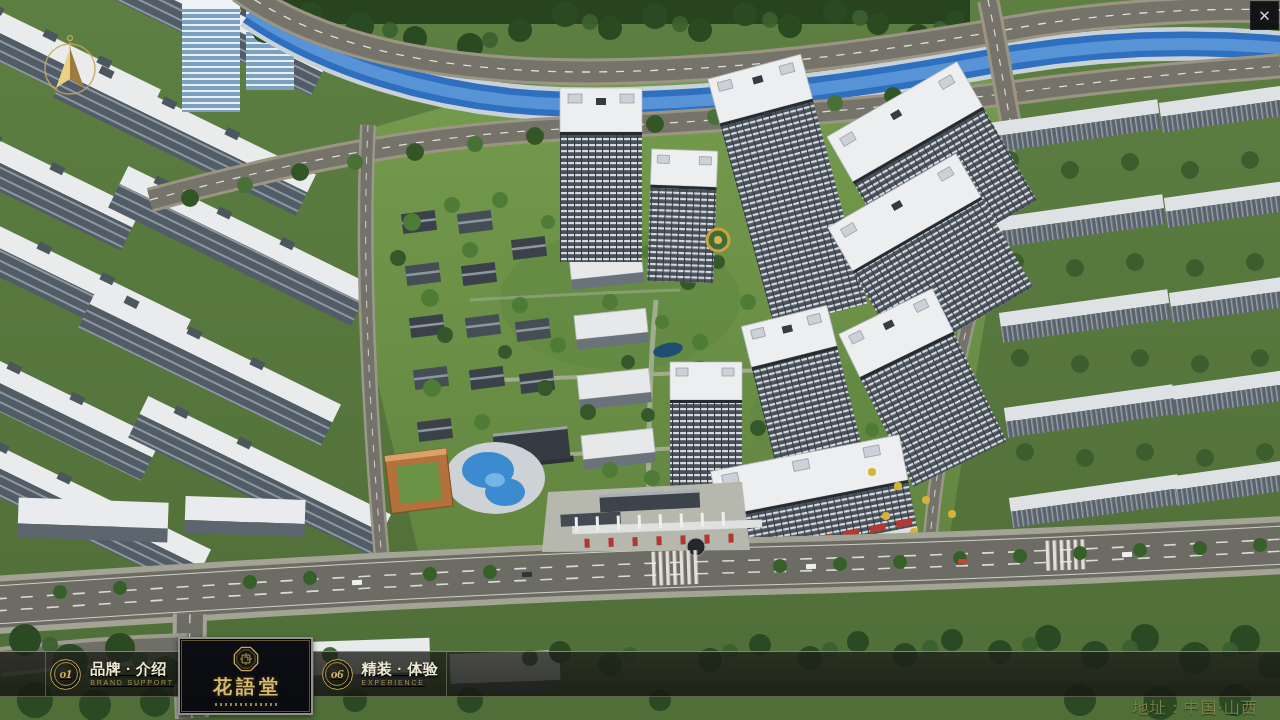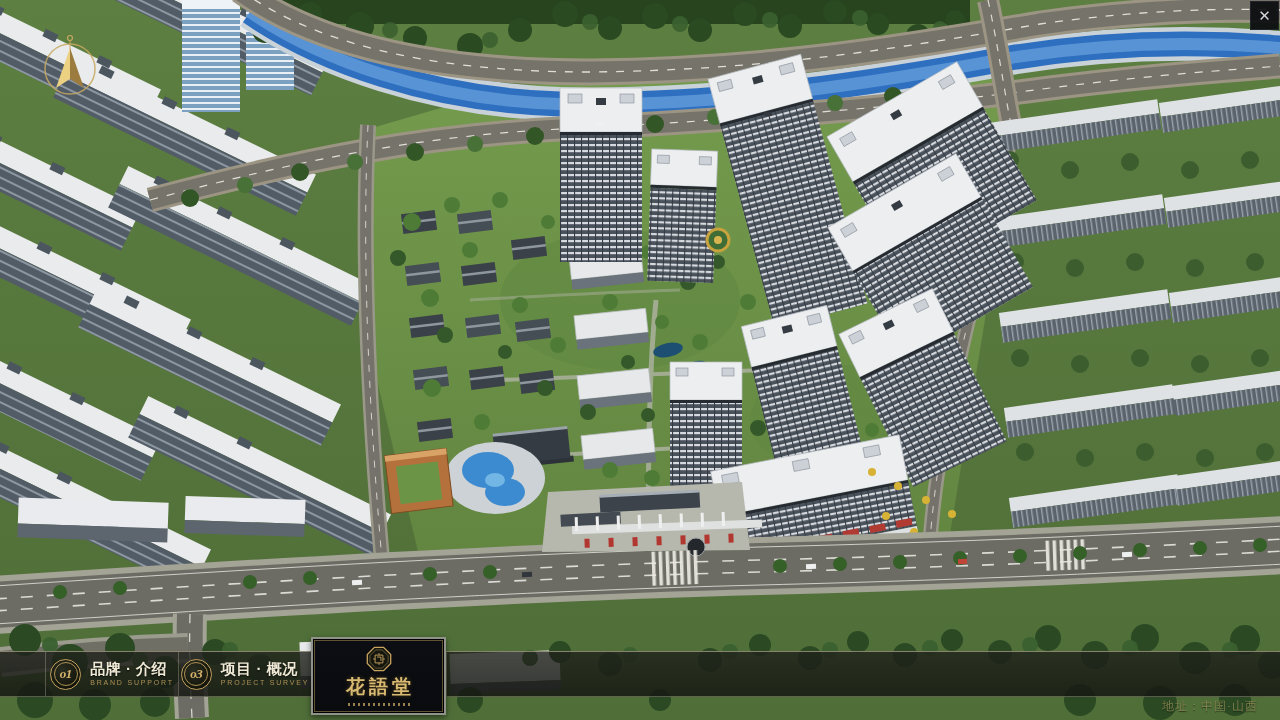--- a/index.html
+++ b/index.html
@@ -19,21 +19,21 @@
   
   .navbar{position:absolute;left:0;top:651px;width:1280px;height:46px;
     display:flex;align-items:stretch;z-index:20;
     background:linear-gradient(180deg,rgba(31,33,27,.80),rgba(20,22,17,.84));
     border-top:1px solid rgba(222,213,182,.55);
     border-bottom:1px solid rgba(222,213,182,.30);
     box-sizing:border-box;}
   .nav-gutter{width:45px;flex:none;}
   .nav-endcap{width:44px;flex:none;border-left:1px solid rgba(214,206,178,.30);}
   .nav-cell{width:133px;flex:none;display:flex;align-items:center;justify-content:center;
-    gap:9px;border-left:1px solid rgba(214,206,178,.30);cursor:pointer;box-sizing:border-box;}
+    gap:9px;border-left:1px solid rgba(214,206,178,.30);cursor:pointer;box-sizing:border-box;text-decoration:underline;}
   .badge{position:relative;width:29px;height:29px;flex:none;border-radius:50%;
     border:1px solid #c2a05e;background:radial-gradient(circle at 40% 35%,#2a2d22,#121409 75%);
     display:flex;align-items:center;justify-content:center;}
   .badge::before{content:"";position:absolute;inset:2.5px;border-radius:50%;
     border:1px solid rgba(198,165,95,.85);}
   .badge-num{font-family:"Liberation Serif",serif;font-style:italic;font-weight:700;
     font-size:13px;color:#d8b46c;letter-spacing:-.5px;}
   .nav-texts{display:flex;flex-direction:column;align-items:flex-start;line-height:1.1;}
   .nav-label{font-size:15px;font-weight:700;color:#efe9d6;letter-spacing:.5px;
     text-shadow:0 1px 2px rgba(0,0,0,.8);white-space:nowrap;}
@@ -46,21 +46,21 @@
     border:2px solid #90928b;box-sizing:border-box;
     box-shadow:inset 0 0 0 1px #000,inset 0 0 0 2px rgba(200,170,95,.45),0 2px 6px rgba(0,0,0,.5);
     display:flex;flex-direction:column;align-items:center;justify-content:center;gap:2px;
     cursor:pointer;}
   .logo-title{font-family:"Liberation Serif",serif;font-weight:700;font-size:19px;
     color:#d9ba72;letter-spacing:4px;text-indent:4px;text-shadow:0 0 4px rgba(120,90,30,.6);}
   .logo-caption-line{width:62px;height:3px;margin-top:1px;
     background:repeating-linear-gradient(90deg,rgba(200,170,95,.75) 0 2px,transparent 2px 5px);}
 
   
-  .address{position:absolute;right:22px;top:698px;z-index:15;font-size:12px;
+  .address{position:absolute;right:22px;top:698px;z-index:15;font-size:16px;
     color:#84844f;opacity:.95;letter-spacing:1px;text-shadow:0 1px 1px rgba(0,0,0,.6);}
 </style>
 </head>
 <body>
 
 <div class="stage">
 
   <svg class="scene" width="1280" height="720" viewBox="0 0 1280 720">
     <defs>
       <linearGradient id="lg0" x1="0" y1="0" x2="0" y2="1">
@@ -722,38 +722,38 @@
 
     <div class="nav-cell">
       <span class="badge">
           <span class="badge-num">o1</span>
         </span>
       <span class="nav-texts">
           <span class="nav-label">品牌 · 介绍</span>
           <span class="nav-sub">BRAND SUPPORT</span>
         </span>
     </div>
-    <div class="nav-cell">
-      <span class="badge">
-          <span class="badge-num">o3</span>
-        </span>
-      <span class="nav-texts">
-          <span class="nav-label">项目 · 概况</span>
-          <span class="nav-sub">PROJECT SURVEY</span>
-        </span>
-    </div>
 
     <div class="logo-cell">
       <svg width="26" height="26" viewBox="0 0 40 40">
         <polygon points="13,2 27,2 38,13 38,27 27,38 13,38 2,27 2,13" fill="#14160f" stroke="#c8a45f" stroke-width="2"></polygon>
         <polygon points="15,6 25,6 34,15 34,25 25,34 15,34 6,25 6,15" fill="none" stroke="#c8a45f" stroke-width="1" opacity=".7"></polygon>
         <path d="M14 14 h12 v12 h-12 z M17 17 h6 v6 M20 11 v3 M20 26 v3 M11 20 h3 M26 20 h3" fill="none" stroke="#c8a45f" stroke-width="1.4"></path>
       </svg>
       <span class="logo-title">花語堂</span>
       <span class="logo-caption-line"></span>
     </div>
 
+    <div class="nav-cell">
+      <span class="badge">
+          <span class="badge-num">o6</span>
+        </span>
+      <span class="nav-texts">
+          <span class="nav-label">精装 · 体验</span>
+          <span class="nav-sub">EXPERIENCE</span>
+        </span>
+    </div>
 
     <div class="nav-endcap"></div>
   </div>
 
   <div class="address">地址：中国·山西</div>
 </div>
 
 </body></html>

